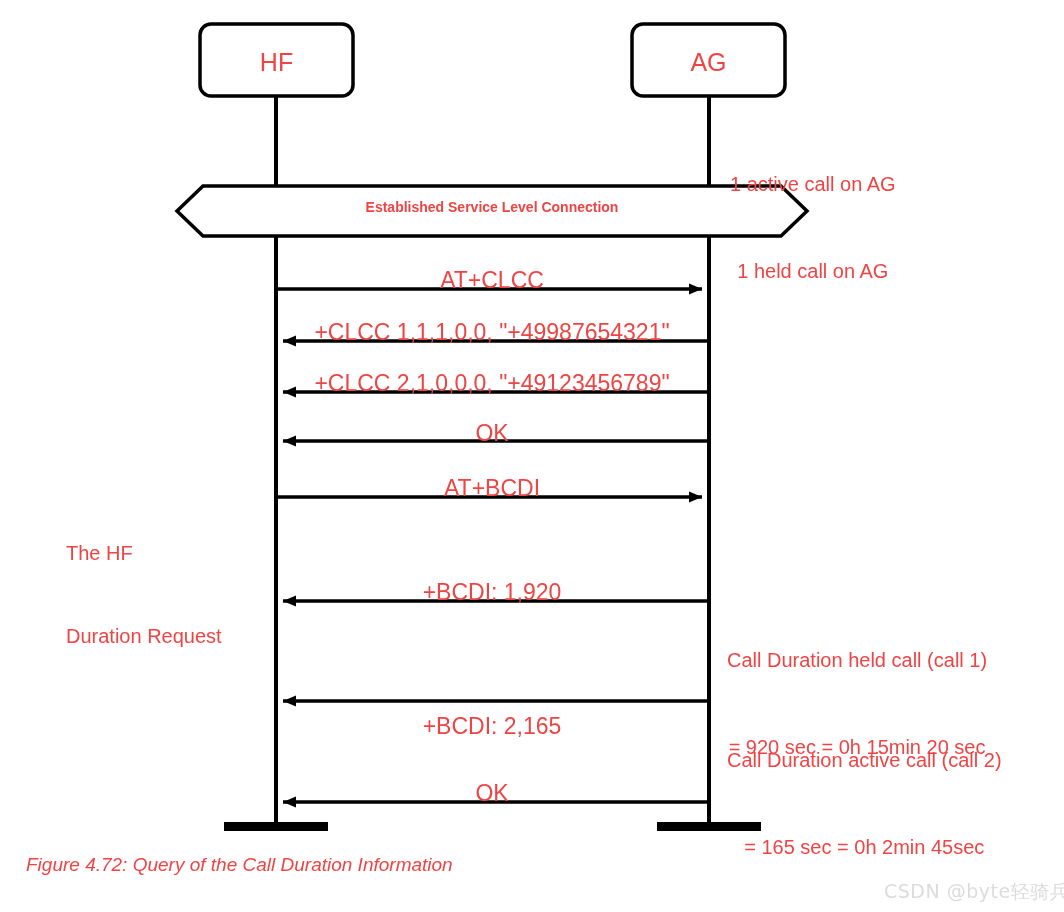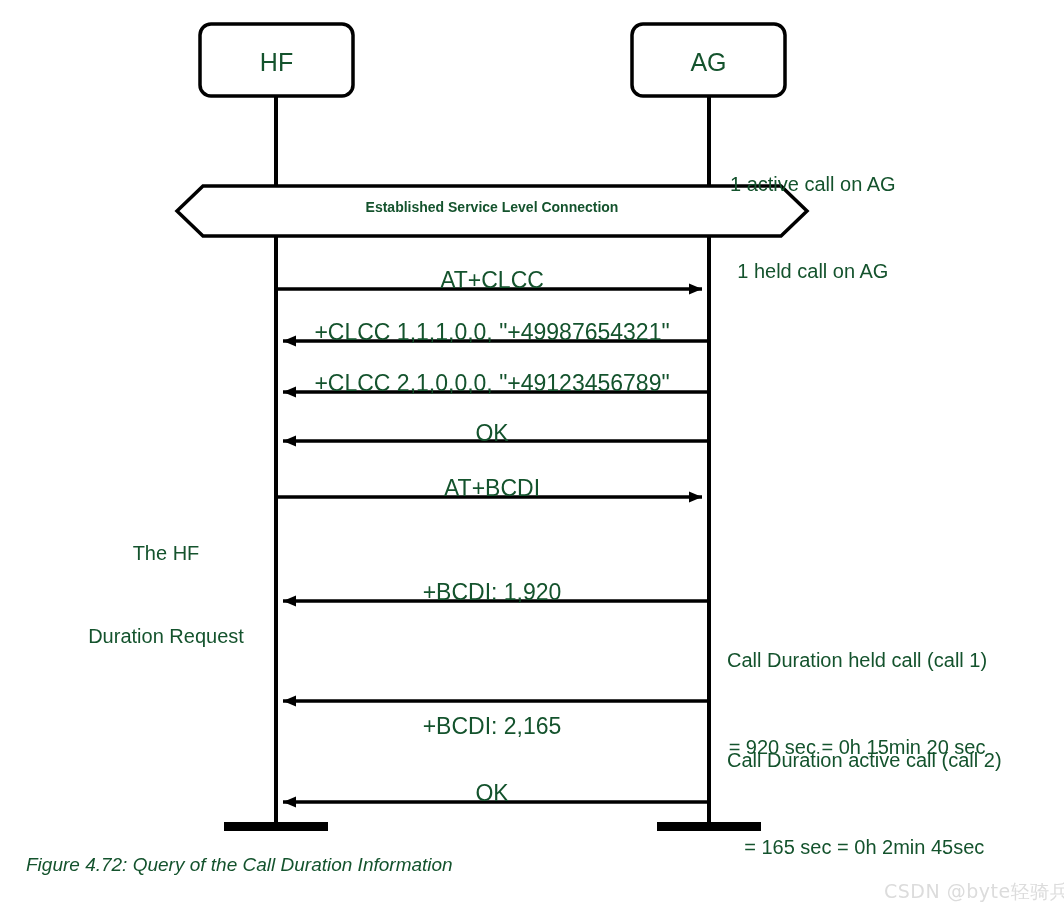--- a/index.html
+++ b/index.html
@@ -24,21 +24,21 @@
     left: 0;
     top: 0;
     width: 1064px;
     height: 912px;
   }
   
   .txt {
     position: absolute;
     white-space: pre;
     line-height: 1.28;
-    color: #14532d;
+    color: #ef4444;
   }
   .lifeline-title {
     font-size: 25px;
     text-align: center;
   }
   .banner-label {
     font-size: 14px;
     text-align: center;
     width: 630px;
     font-weight: bold;
@@ -48,21 +48,21 @@
     text-align: center;
     transform: translateX(-50%);
   }
   .note {
     font-size: 20px;
     text-align: center;
     line-height: 1.45;
   }
   .note-left {
     font-size: 20px;
-    text-align: center;
+    text-align: left;
     line-height: 1.38;
   }
   .caption {
     font-size: 19px;
     font-style: italic;
     font-weight: normal;
   }
   .watermark {
     font-size: 19px;
     color: #dcdcdc;

